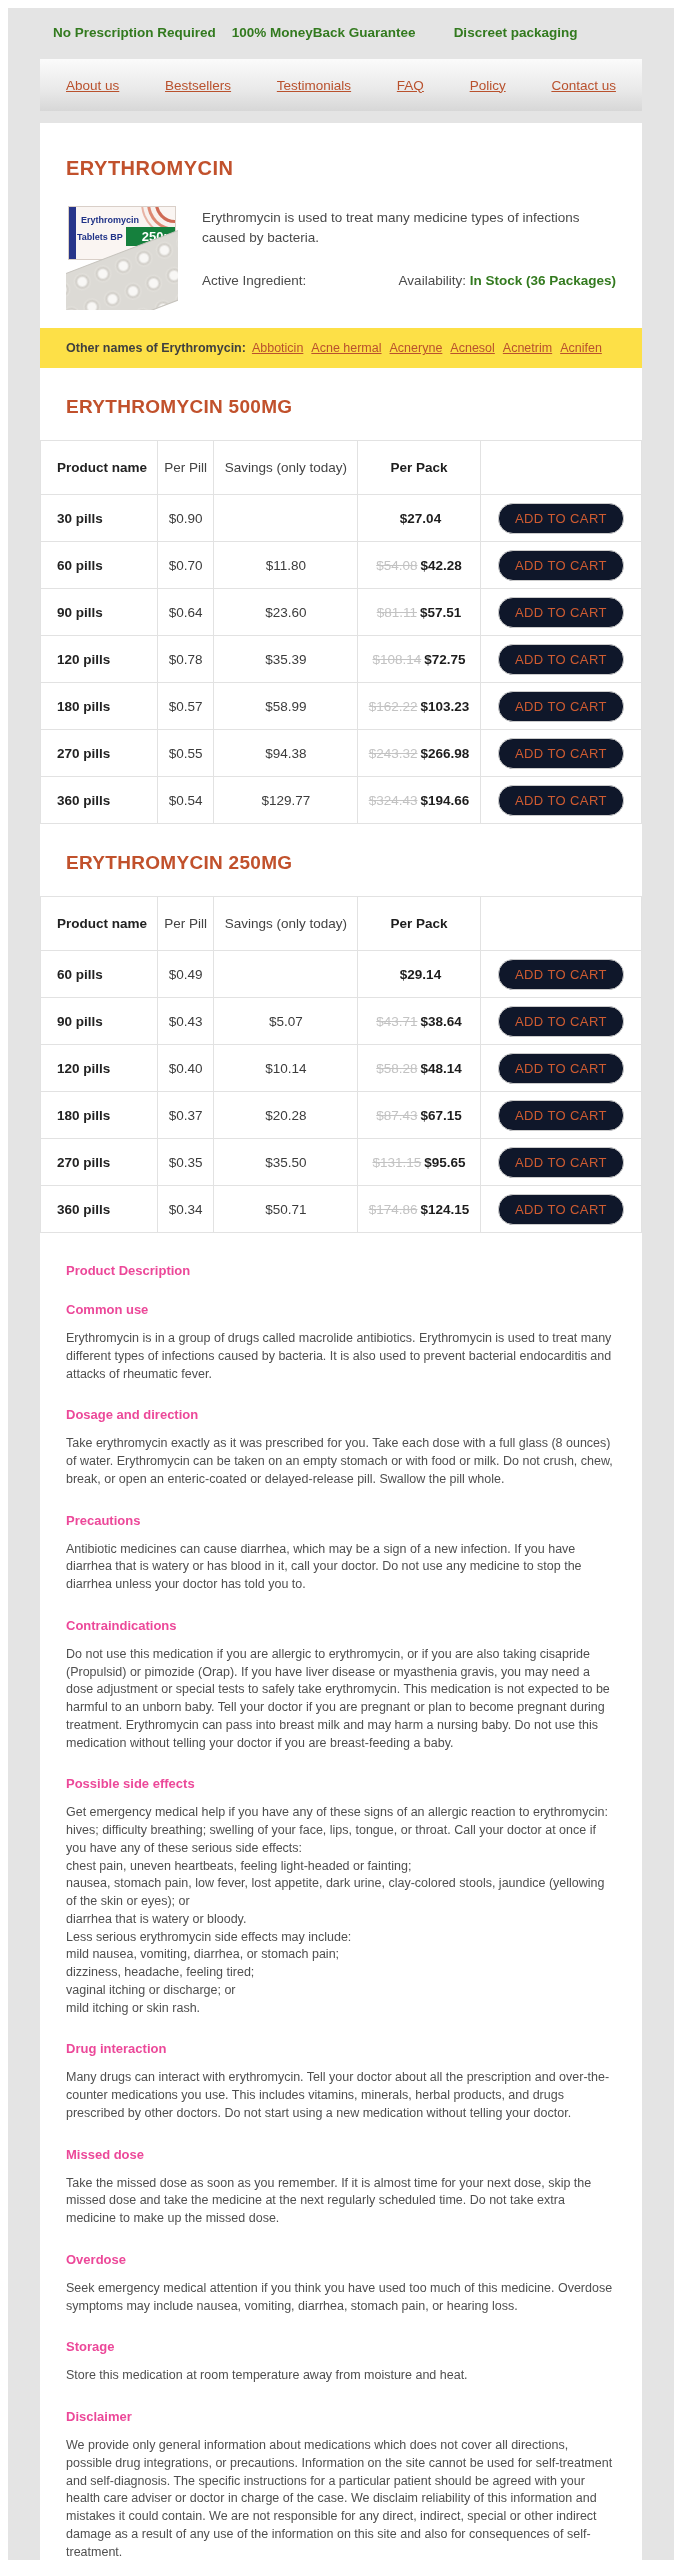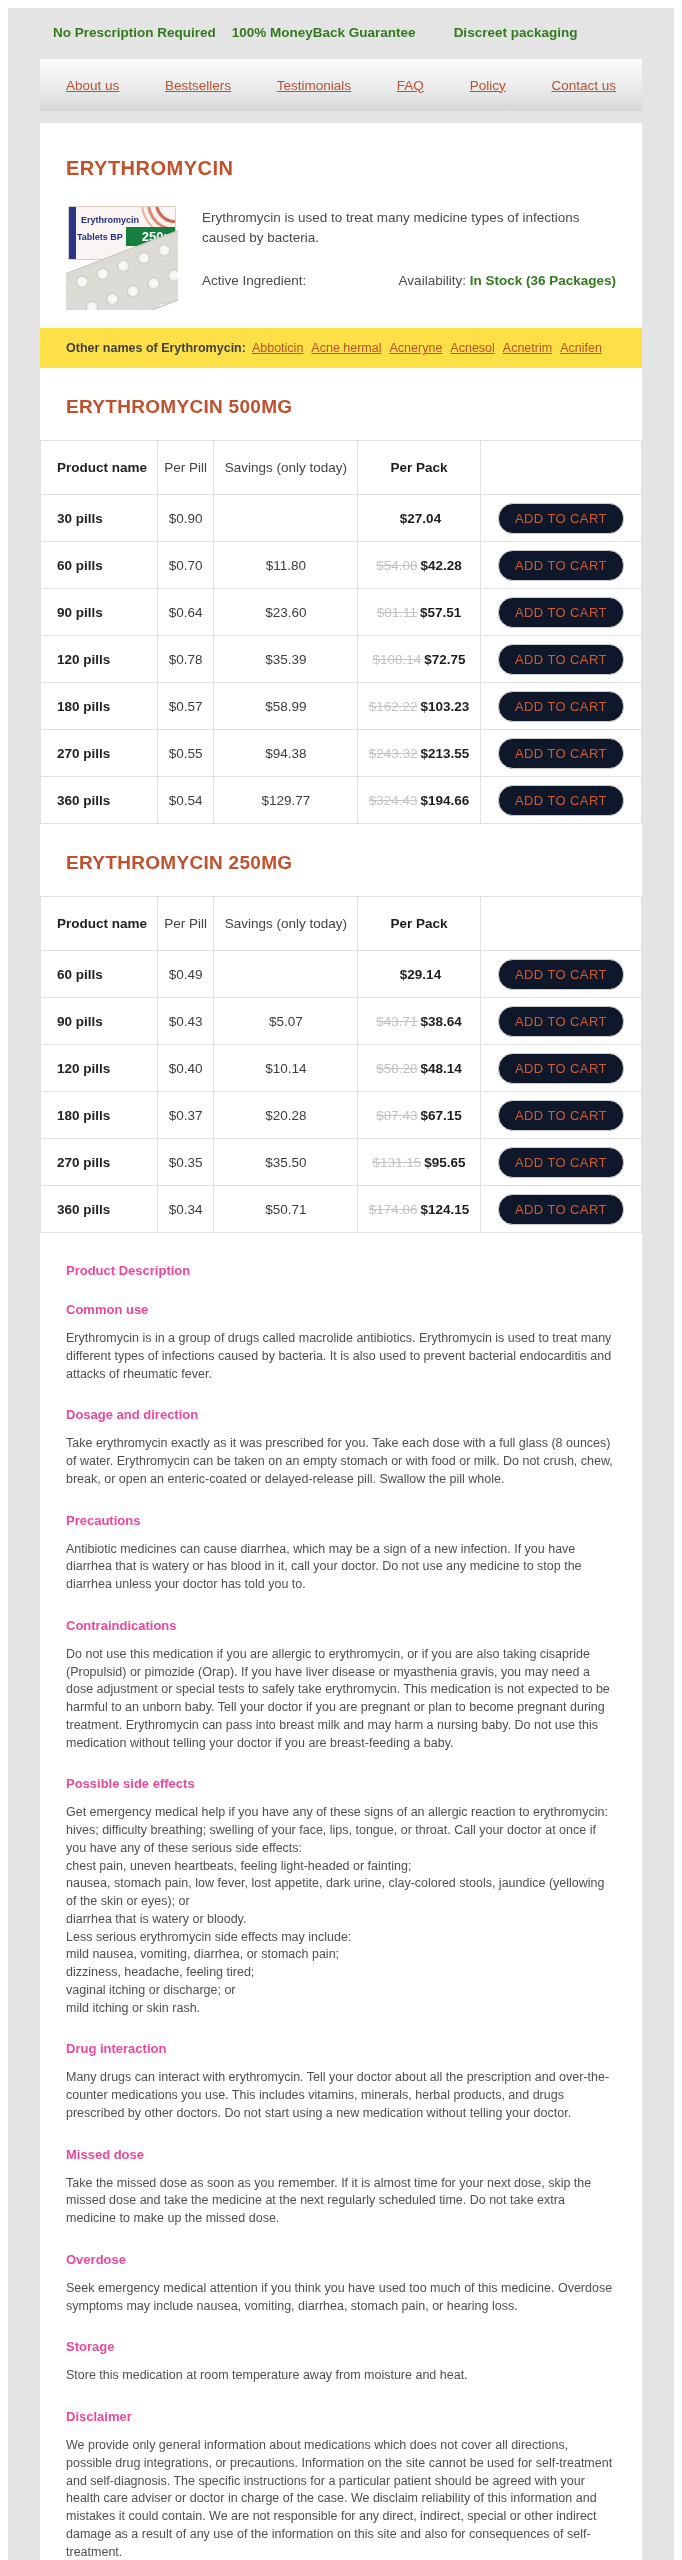--- a/index.html
+++ b/index.html
@@ -304,21 +304,21 @@
           <td class="c-name">180 pills</td>
           <td class="c-pill">$0.57</td>
           <td class="c-sav">$58.99</td>
           <td class="c-pack"><span class="old-price">$162.22</span><span>$103.23</span></td>
           <td class="c-btn"><button class="cart-btn">ADD TO CART</button></td>
         </tr>
         <tr>
           <td class="c-name">270 pills</td>
           <td class="c-pill">$0.55</td>
           <td class="c-sav">$94.38</td>
-          <td class="c-pack"><span class="old-price">$243.32</span><span>$213.55</span></td>
+          <td class="c-pack"><span class="old-price">$243.32</span><span>$266.98</span></td>
           <td class="c-btn"><button class="cart-btn">ADD TO CART</button></td>
         </tr>
         <tr>
           <td class="c-name">360 pills</td>
           <td class="c-pill">$0.54</td>
           <td class="c-sav">$129.77</td>
           <td class="c-pack"><span class="old-price">$324.43</span><span>$194.66</span></td>
           <td class="c-btn"><button class="cart-btn">ADD TO CART</button></td>
         </tr>
       </tbody>

